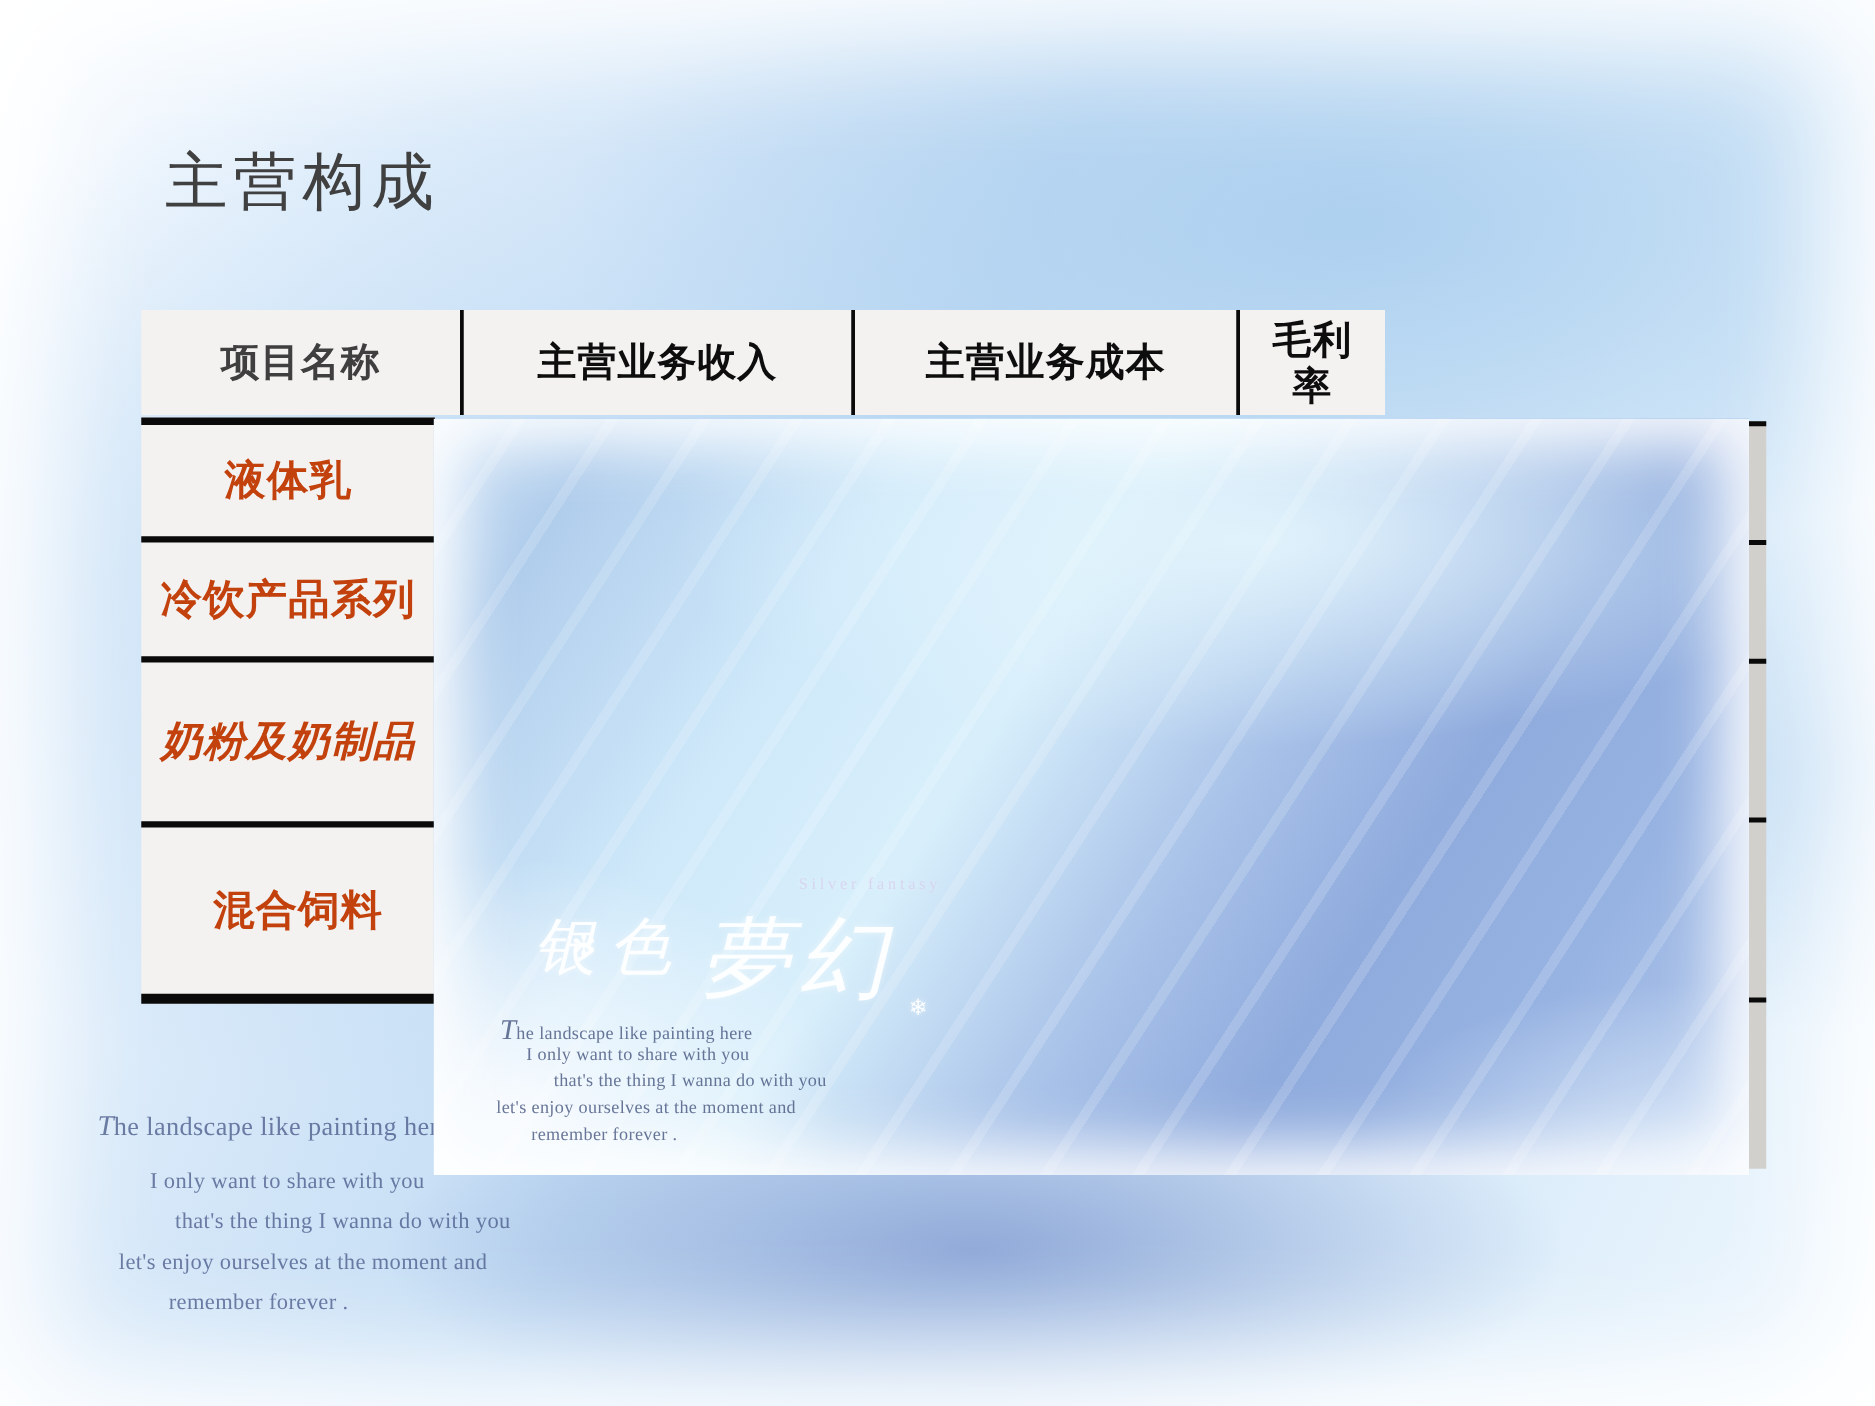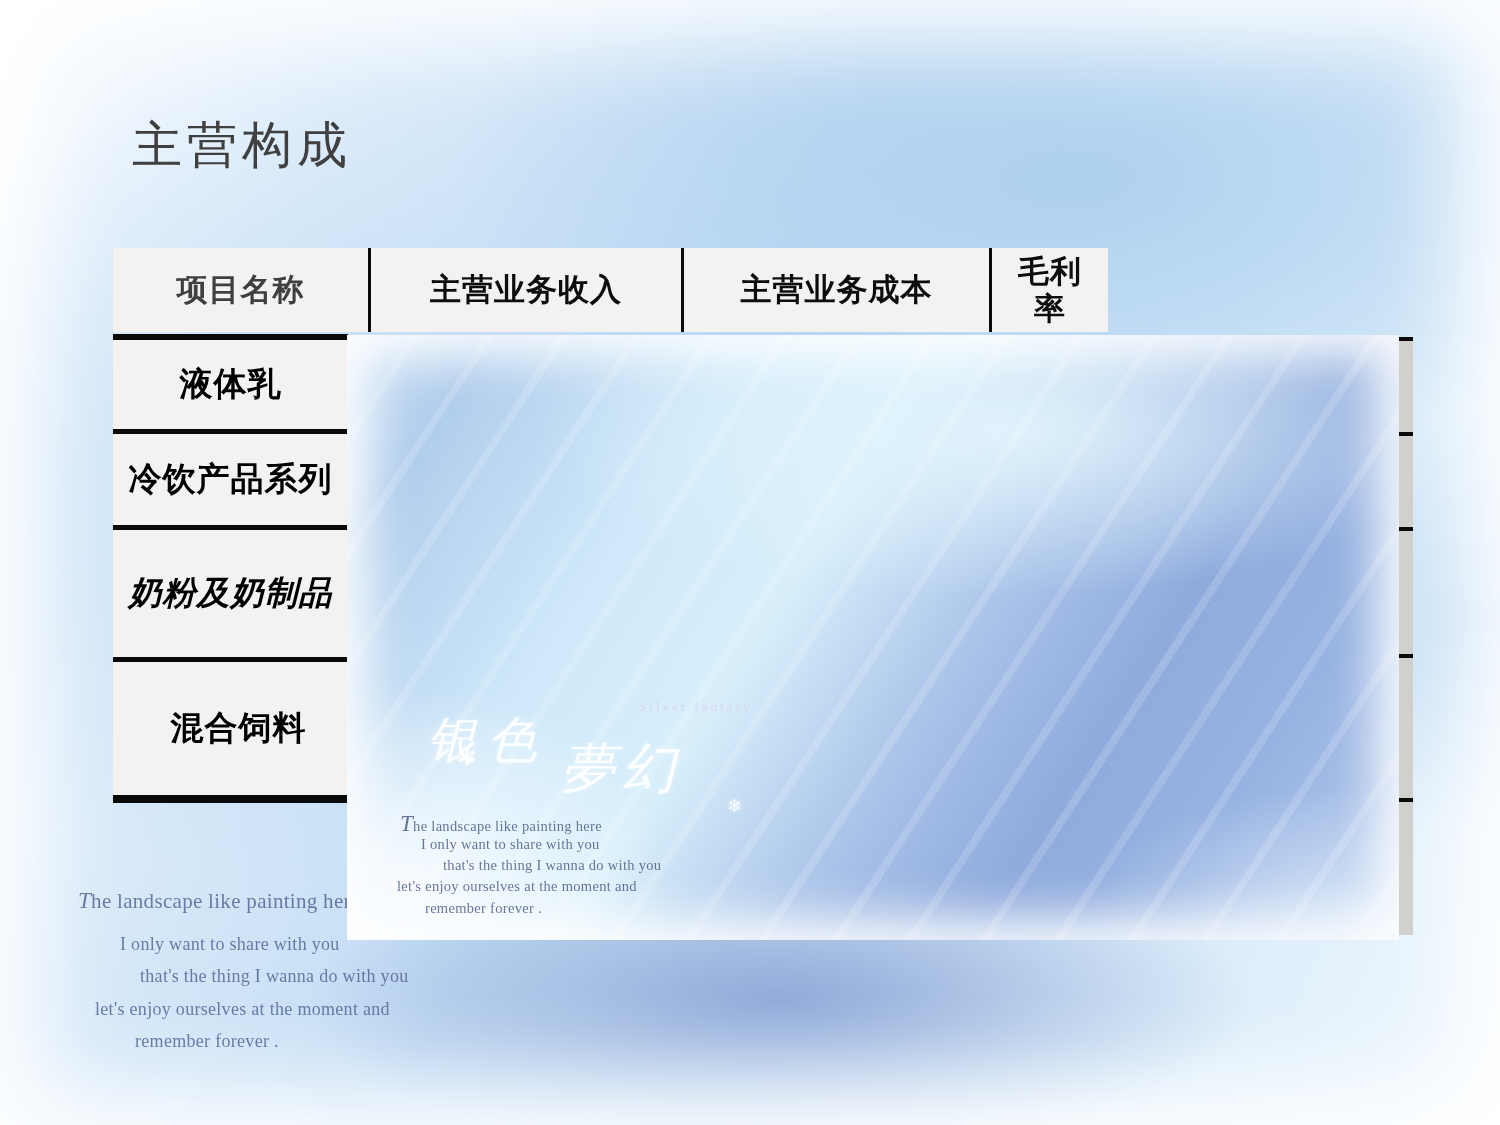--- a/index.html
+++ b/index.html
@@ -40,21 +40,21 @@
   .hc5{width:119px;}
   .hc5 .wrap2{display:inline-block;width:66px;text-align:center;line-height:37px;}
   
   .rowcol{
     position:absolute;left:113px;top:334px;width:235px;z-index:3;
     background:#f3f2f0;
     border-top:6px solid #0a0a0a;border-bottom:8px solid #0a0a0a;
   }
   .brow{
     display:flex;align-items:center;justify-content:center;
-    font-size:33px;font-weight:700;color:#000000;letter-spacing:1px;
+    font-size:33px;font-weight:700;color:#c2410c;letter-spacing:1px;
   }
   .brow + .brow{border-top:5px solid #0a0a0a;}
   .r1{height:89px;} .r2{height:91px;} .r3{height:127px;font-style:italic;} .r4{height:133px;padding-left:16px;} .r5{height:124px;}
   
   .strip{
     position:absolute;left:1399px;top:337px;width:14px;height:598px;z-index:3;
     background:#d2d0cd;
   }
   .tick{position:absolute;left:0;width:14px;height:4px;background:#0a0a0a;}
   .t1{top:0;} .t2{top:95px;} .t3{top:190px;} .t4{top:317px;} .t5{top:461px;}
@@ -72,21 +72,21 @@
     position:absolute;inset:0;pointer-events:none;
     background:repeating-linear-gradient(123deg, rgba(255,255,255,0) 0 54px, rgba(255,255,255,.16) 54px 62px);
   }
   
   .wm{
     position:absolute;left:80px;top:368px;color:rgba(255,255,255,.92);
     font-style:italic;white-space:nowrap;
     text-shadow:0 0 6px rgba(255,255,255,.45);
   }
   .wm1{font-size:50px;letter-spacing:10px;font-weight:400;margin-top:12px;}
-  .wm2{font-size:54px;letter-spacing:7px;font-weight:300;position:relative;top:30px;margin-left:14px;}
+  .wm2{font-size:71px;letter-spacing:7px;font-weight:300;position:relative;top:17px;margin-left:14px;}
   .wm-sub{
     position:absolute;left:212px;top:-4px;font-size:13px;font-style:normal;
     color:rgba(215,208,238,.85);letter-spacing:3px;
   }
   .snow1{position:absolute;left:30px;top:40px;font-size:24px;font-style:normal;}
   .snow2{position:absolute;left:300px;top:92px;font-size:18px;font-style:normal;}
   
   .imcap{position:absolute;font-size:14.5px;color:rgba(72,88,128,.82);white-space:nowrap;letter-spacing:.3px;z-index:6;}
   .iml1{left:53px;top:476px;}
   .iml2{left:74px;top:501px;}

